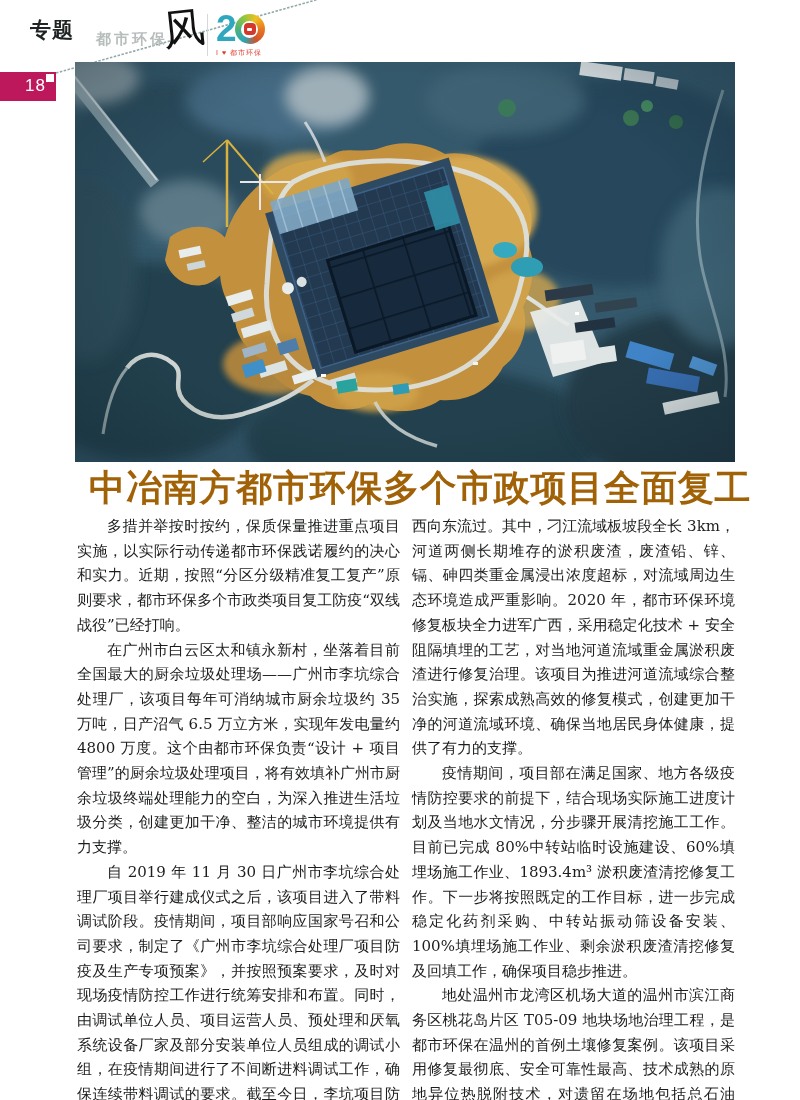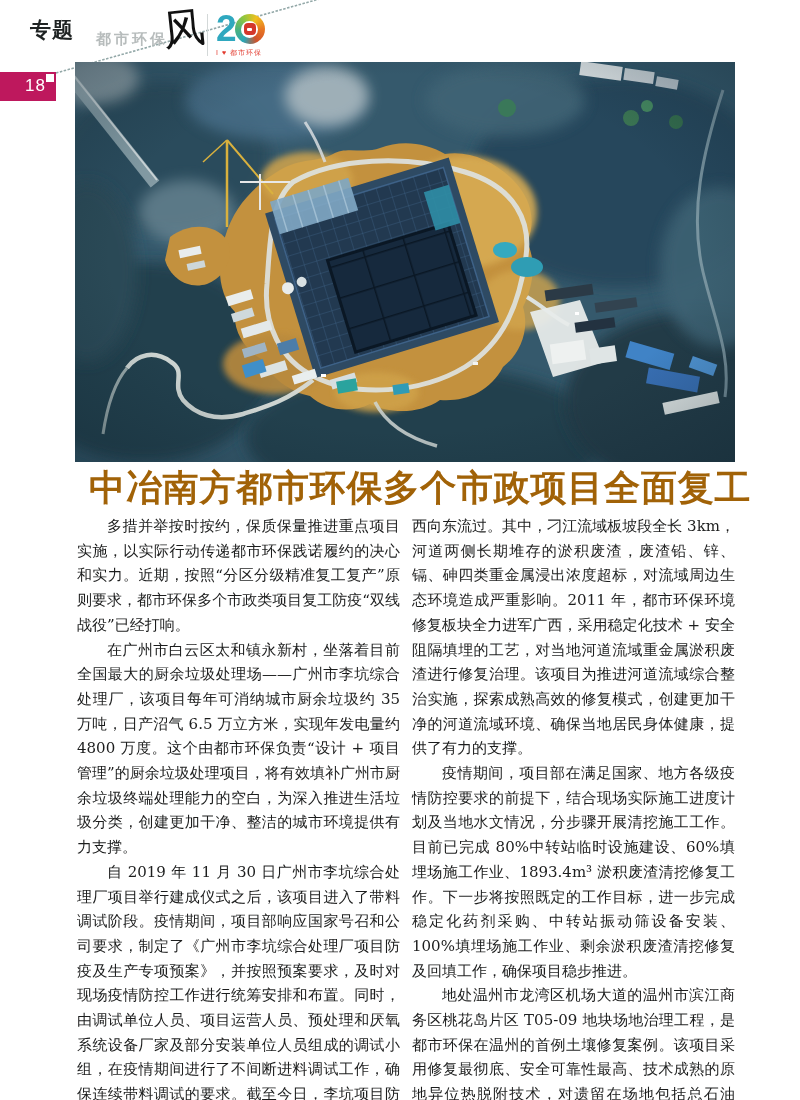--- a/index.html
+++ b/index.html
@@ -218,18 +218,18 @@
   </div>
 
   <h1 class="headline">中冶南方都市环保多个市政项目全面复工</h1>
 
   <div class="bodytext col-left">
       <p class="para">多措并举按时按约，保质保量推进重点项目实施，以实际行动传递都市环保践诺履约的决心和实力。近期，按照“分区分级精准复工复产”原则要求，都市环保多个市政类项目复工防疫“双线战役”已经打响。</p>
       <p class="para">在广州市白云区太和镇永新村，坐落着目前全国最大的厨余垃圾处理场——广州市李坑综合处理厂，该项目每年可消纳城市厨余垃圾约 35 万吨，日产沼气 6.5 万立方米，实现年发电量约 4800 万度。这个由都市环保负责“设计 + 项目管理”的厨余垃圾处理项目，将有效填补广州市厨余垃圾终端处理能力的空白，为深入推进生活垃圾分类，创建更加干净、整洁的城市环境提供有力支撑。</p>
       <p class="para">自 2019 年 11 月 30 日广州市李坑综合处理厂项目举行建成仪式之后，该项目进入了带料调试阶段。疫情期间，项目部响应国家号召和公司要求，制定了《广州市李坑综合处理厂项目防疫及生产专项预案》，并按照预案要求，及时对现场疫情防控工作进行统筹安排和布置。同时，由调试单位人员、项目运营人员、预处理和厌氧系统设备厂家及部分安装单位人员组成的调试小组，在疫情期间进行了不间断进料调试工作，确保连续带料调试的要求。截至今日，李坑项目防疫复工工作正有序开展。</p>
     </div>
   <div class="bodytext col-right">
-      <p class="para no-indent">西向东流过。其中，刁江流域板坡段全长 3km，河道两侧长期堆存的淤积废渣，废渣铅、锌、镉、砷四类重金属浸出浓度超标，对流域周边生态环境造成严重影响。2011 年，都市环保环境修复板块全力进军广西，采用稳定化技术 + 安全阻隔填埋的工艺，对当地河道流域重金属淤积废渣进行修复治理。该项目为推进河道流域综合整治实施，探索成熟高效的修复模式，创建更加干净的河道流域环境、确保当地居民身体健康，提供了有力的支撑。</p>
+      <p class="para no-indent">西向东流过。其中，刁江流域板坡段全长 3km，河道两侧长期堆存的淤积废渣，废渣铅、锌、镉、砷四类重金属浸出浓度超标，对流域周边生态环境造成严重影响。2020 年，都市环保环境修复板块全力进军广西，采用稳定化技术 + 安全阻隔填埋的工艺，对当地河道流域重金属淤积废渣进行修复治理。该项目为推进河道流域综合整治实施，探索成熟高效的修复模式，创建更加干净的河道流域环境、确保当地居民身体健康，提供了有力的支撑。</p>
       <p class="para">疫情期间，项目部在满足国家、地方各级疫情防控要求的前提下，结合现场实际施工进度计划及当地水文情况，分步骤开展清挖施工工作。目前已完成 80%中转站临时设施建设、60%填埋场施工作业、1893.4m³ 淤积废渣清挖修复工作。下一步将按照既定的工作目标，进一步完成稳定化药剂采购、中转站振动筛设备安装、100%填埋场施工作业、剩余淤积废渣清挖修复及回填工作，确保项目稳步推进。</p>
       <p class="para">地处温州市龙湾区机场大道的温州市滨江商务区桃花岛片区 T05-09 地块场地治理工程，是都市环保在温州的首例土壤修复案例。该项目采用修复最彻底、安全可靠性最高、技术成熟的原地异位热脱附技术，对遗留在场地包括总石油烃、氯仿、荧蒽、苯并(a)蒽、邻苯二甲酸二辛酯</p>
     </div>
 
 </div>
 
 </body></html>

